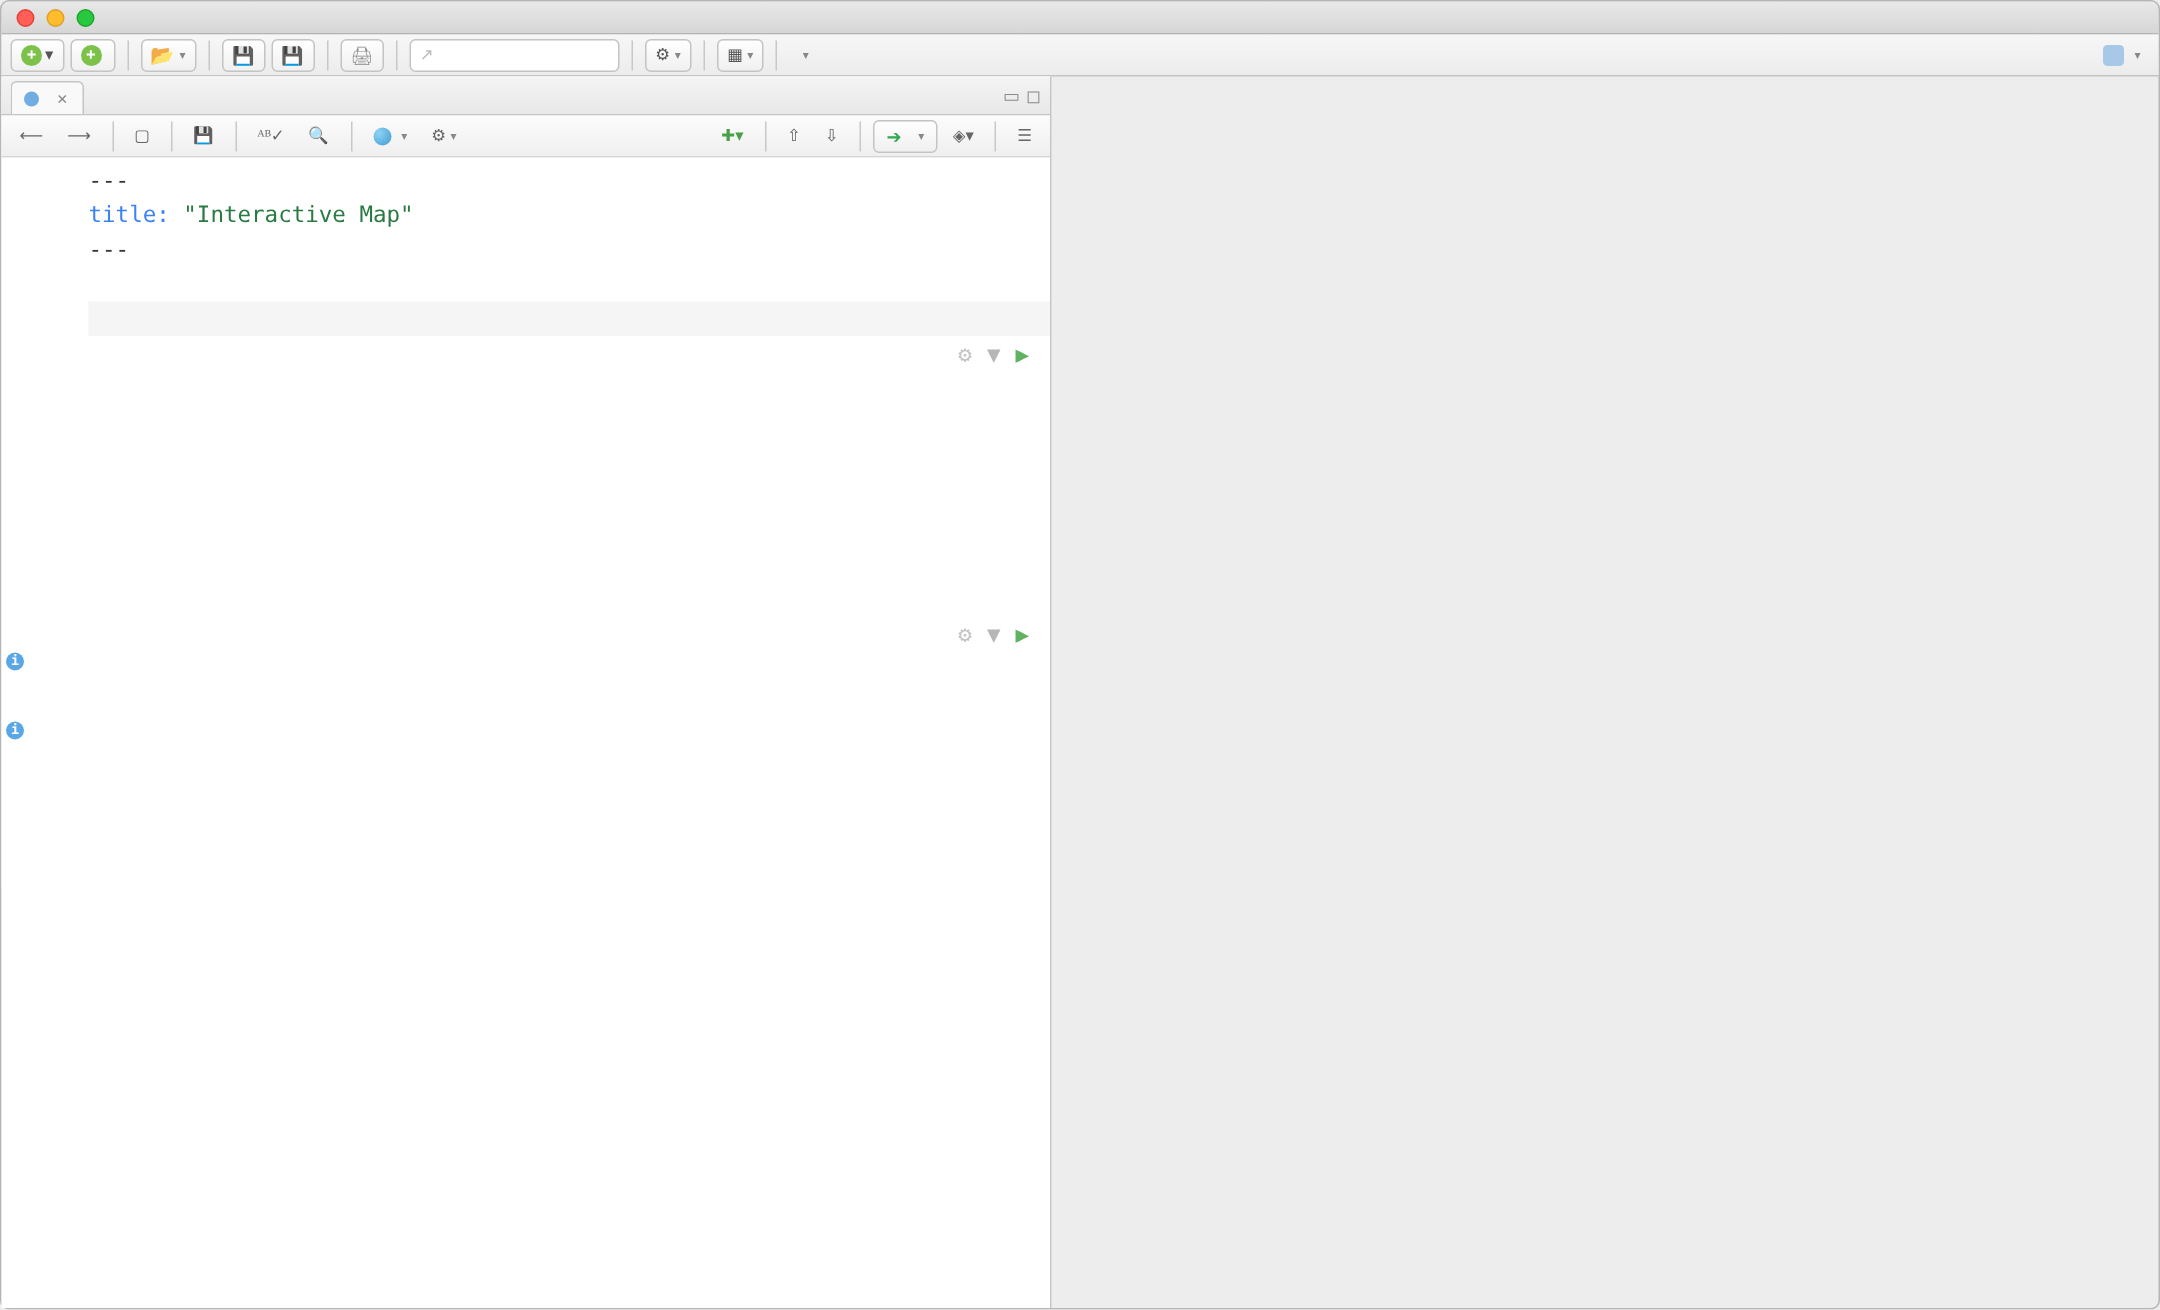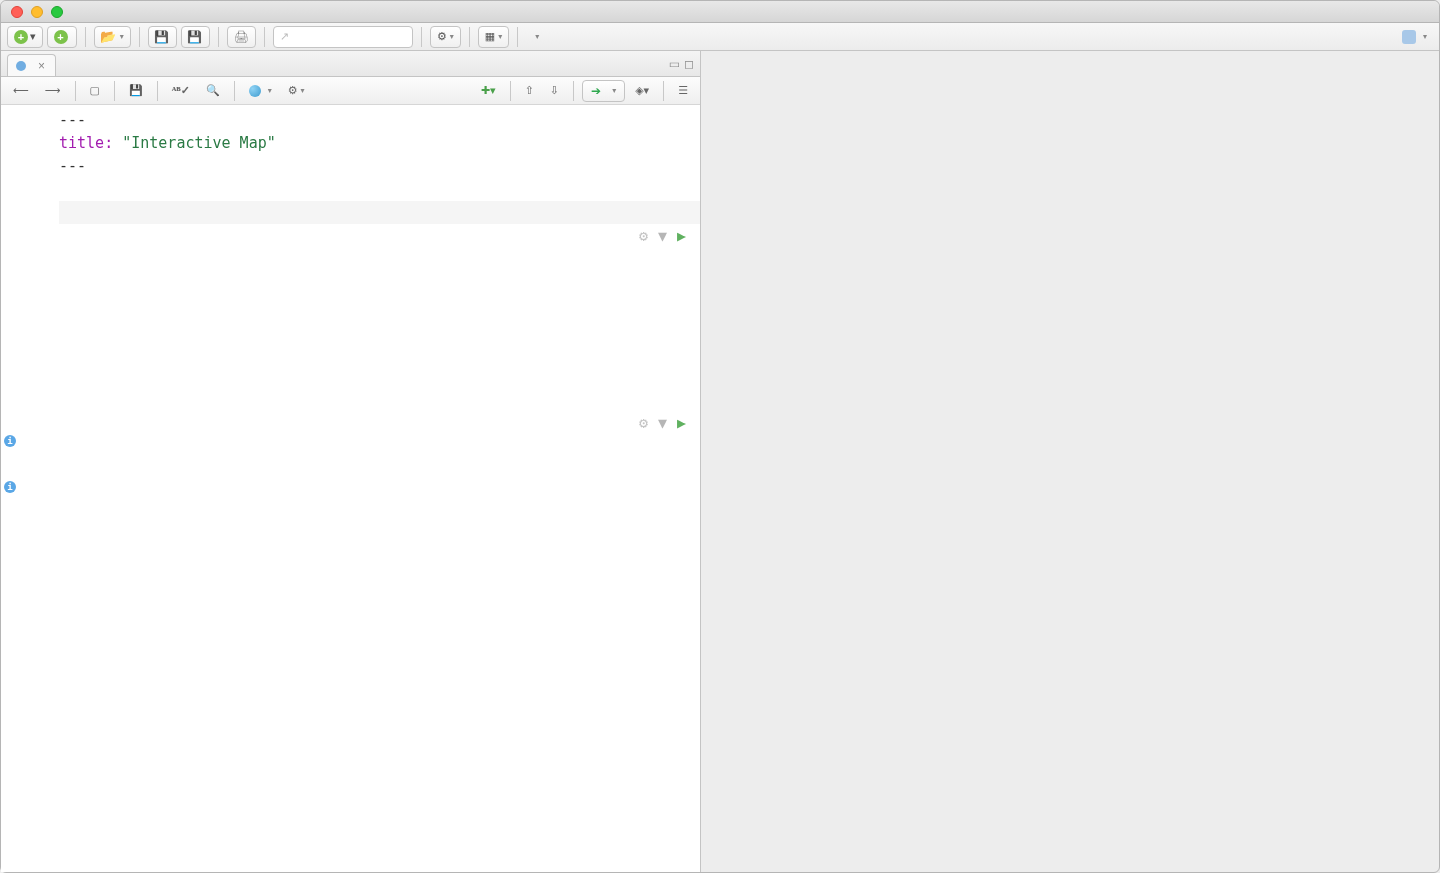--- a/index.html
+++ b/index.html
@@ -135,21 +135,21 @@
 .cline { height:23px; white-space:pre; }
 .cline.shaded { background:#f5f5f5; }
 .chunk-ctrl { position:absolute; right:14px; display:flex; gap:10px; align-items:center; color:#b6b6b6; }
 .cc1 { top:120px; }
 .cc2 { top:307px; }
 .chunk-ctrl .cog { color:#c4c4c4; }
 .chunk-ctrl .dn { color:#b6b6b6; }
 .chunk-ctrl .play { color:#60b160; }
 
 
-.kw { color:#a21caf; }
+.kw { color:#3b82f6; }
 .str { color:#2a7a44; }
 .infodot { position:absolute; width:12px;height:12px;border-radius:50%;
   background:#5aa7e6; color:#fff; font-size:9px; font-weight:bold;
   display:flex;align-items:center;justify-content:center; }
 
 .gutter-wrapper { position:relative; }
 
 .green-plus { width:14px;height:14px;border-radius:50%;background:#7cc24a;color:#fff;
   display:inline-flex;align-items:center;justify-content:center;font-size:11px;font-weight:bold;margin-right:2px;}
 .folder-icn { color:#d9a048; font-size:13px; }
@@ -235,21 +235,21 @@
       </div>
 
       <div class="edbar">
         <span class="edbtn">⟵</span>
         <span class="edbtn">⟶</span>
         <span class="tb-sep"></span>
         <span class="edbtn">▢</span>
         <span class="tb-sep"></span>
         <span class="edbtn">💾</span>
         <span class="tb-sep"></span>
-        <span class="edbtn" style="font-family:serif;font-weight:bold;">ᴬᴮ✓</span>
+        <span class="edbtn" style="font-family:serif;font-weight:normal;">ᴬᴮ✓</span>
         <span class="edbtn">🔍</span>
         <span class="tb-sep"></span>
         <span class="edbtn knit">
           <span class="knit-ball"></span>
           <span></span>
             <span class="dd-caret">▾</span>
         </span>
         <span class="edbtn">⚙<span class="dd-caret">▾</span></span>
         <div style="flex:1"></div>
         <span class="edbtn" style="color:#4aa04a;">✚▾</span>

